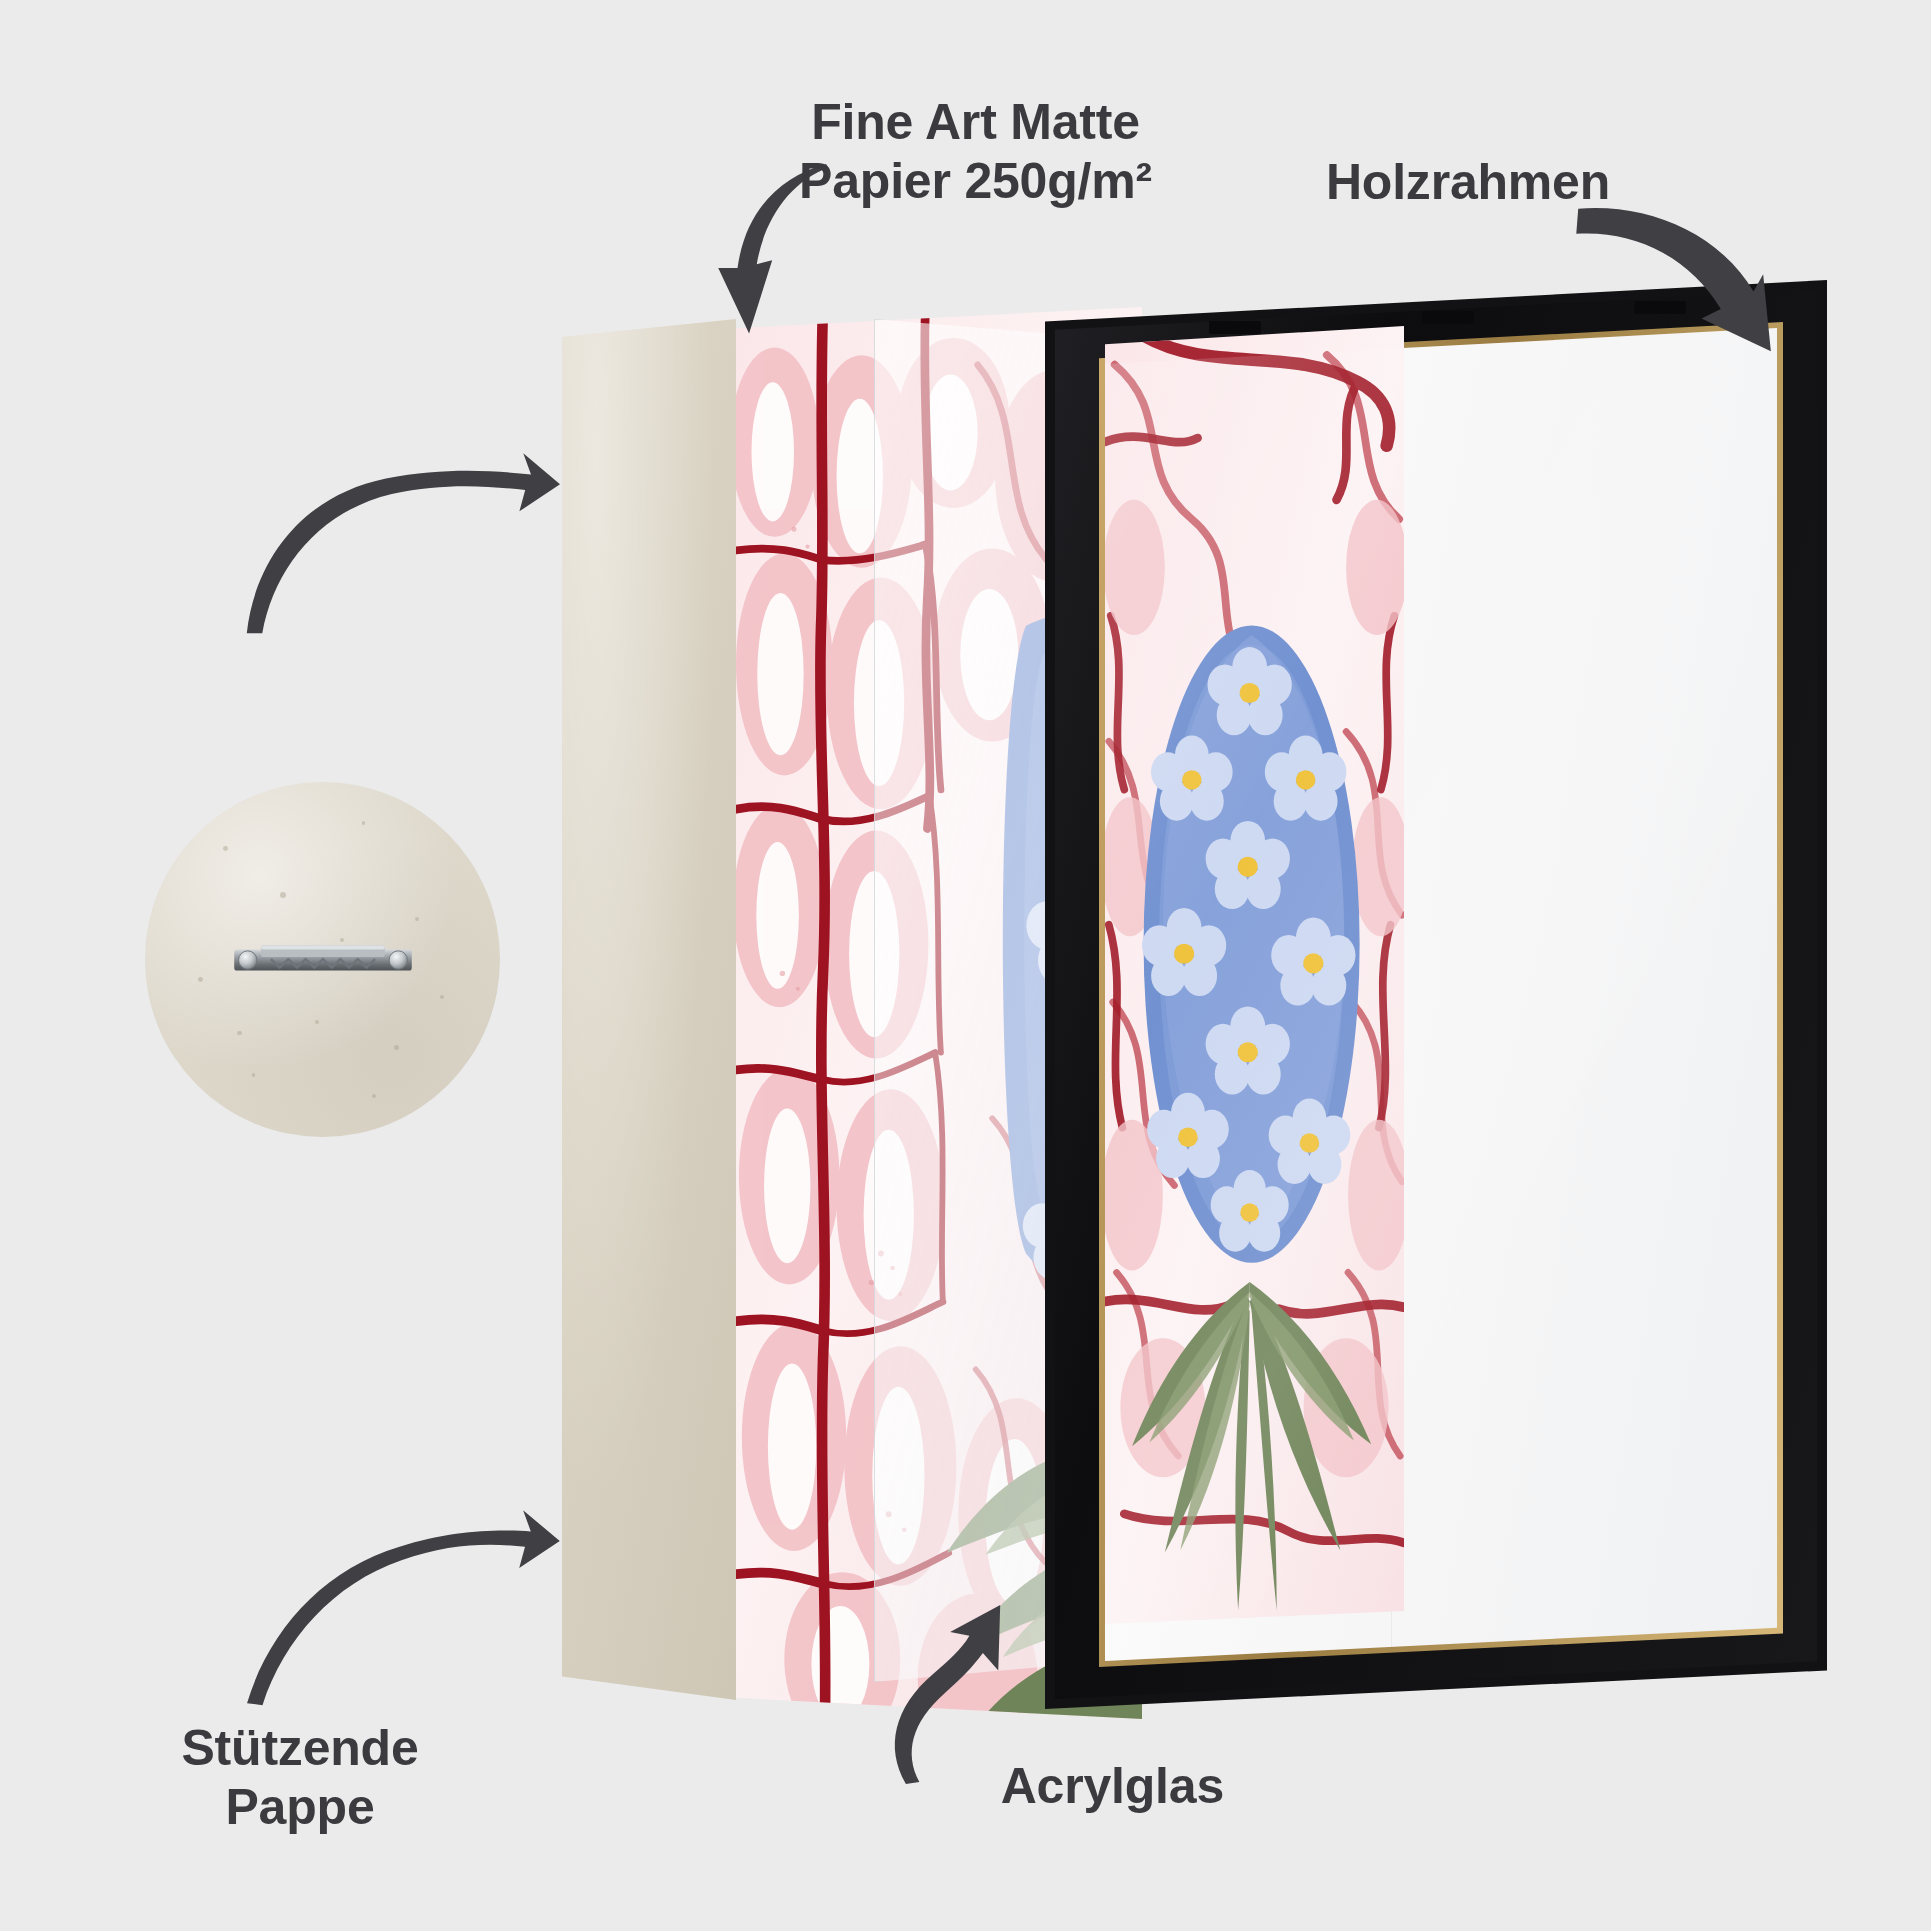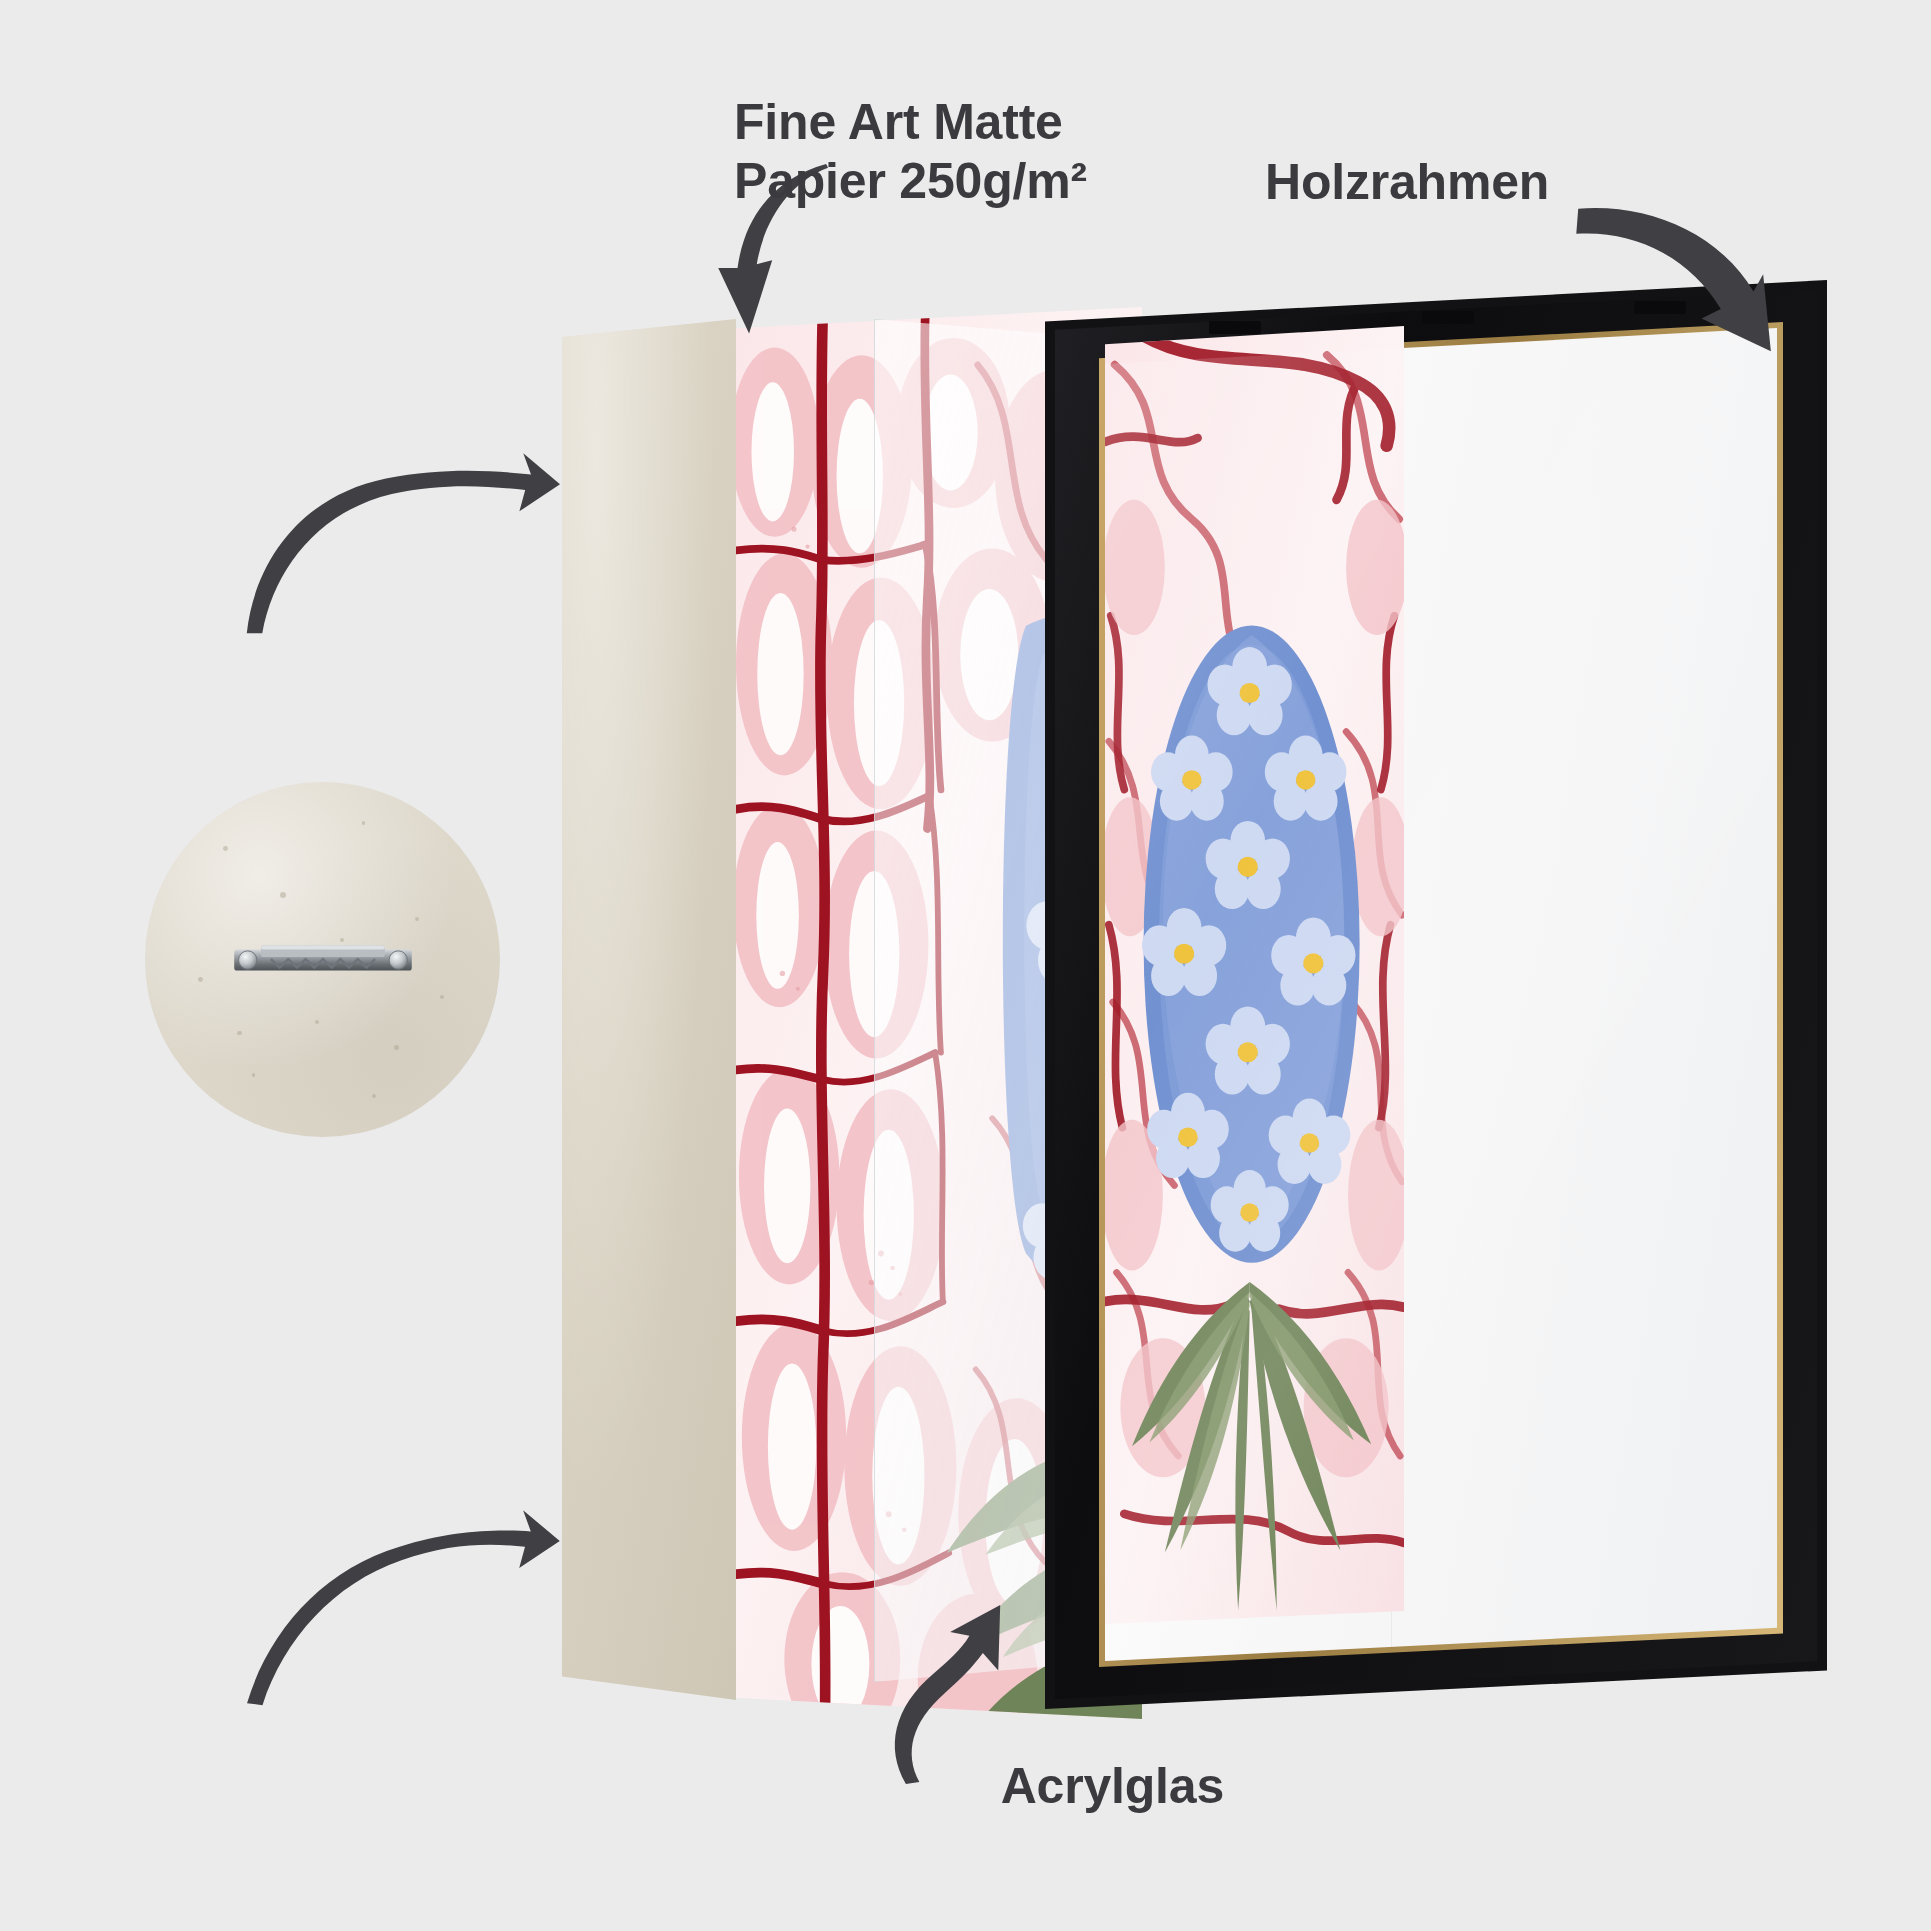--- a/index.html
+++ b/index.html
@@ -17,20 +17,21 @@
   }
 
   
   .label {
     position: absolute;
     color: #3b3b3f;
     font-weight: bold;
     font-size: 50px;
     line-height: 1.18;
     letter-spacing: -0.2px;
+    text-align: center;
     white-space: pre-line;
     user-select: none;
   }
   #lbl-paper   { left: 734px;  top: 93px;  width: 483px; }
   #lbl-frame   { left: 1265px; top: 153px; width: 406px; }
   #lbl-hanger  { left: 77px;   top: 618px; width: 444px; }
   #lbl-pappe   { left: 97px;  top: 1719px;width: 406px; }
   #lbl-acryl   { left: 896px;  top: 1757px;width: 328px; text-align:right;}
 
   
@@ -561,16 +562,18 @@
     <path d="M6 224 C 28 150, 84 86, 164 62 C 220 44, 266 44, 300 46 L 292 24 L 330 56 L 288 84 L 294 62 C 258 58, 216 58, 166 76 C 96 100, 44 158, 22 226 Z"></path>
   </svg>
 
   <svg class="arrow" style="left:877px; top:1603px;" width="154" height="183" viewBox="0 0 160 190">
     <path d="M30 188 C 8 150, 18 108, 58 74 C 74 60, 88 48, 96 34 L 76 30 L 128 2 L 126 70 L 110 52 C 100 66, 86 80, 70 94 C 36 124, 28 156, 44 186 Z"></path>
   </svg>
 
   <div class="label" id="lbl-paper">Fine Art Matte
 Papier 250g/m²</div>
   <div class="label" id="lbl-frame">Holzrahmen</div>
+  <div class="label" id="lbl-pappe">Stützende
+Pappe</div>
   <div class="label" id="lbl-acryl">Acrylglas</div>
 
 </div>
 
 
 </body></html>

